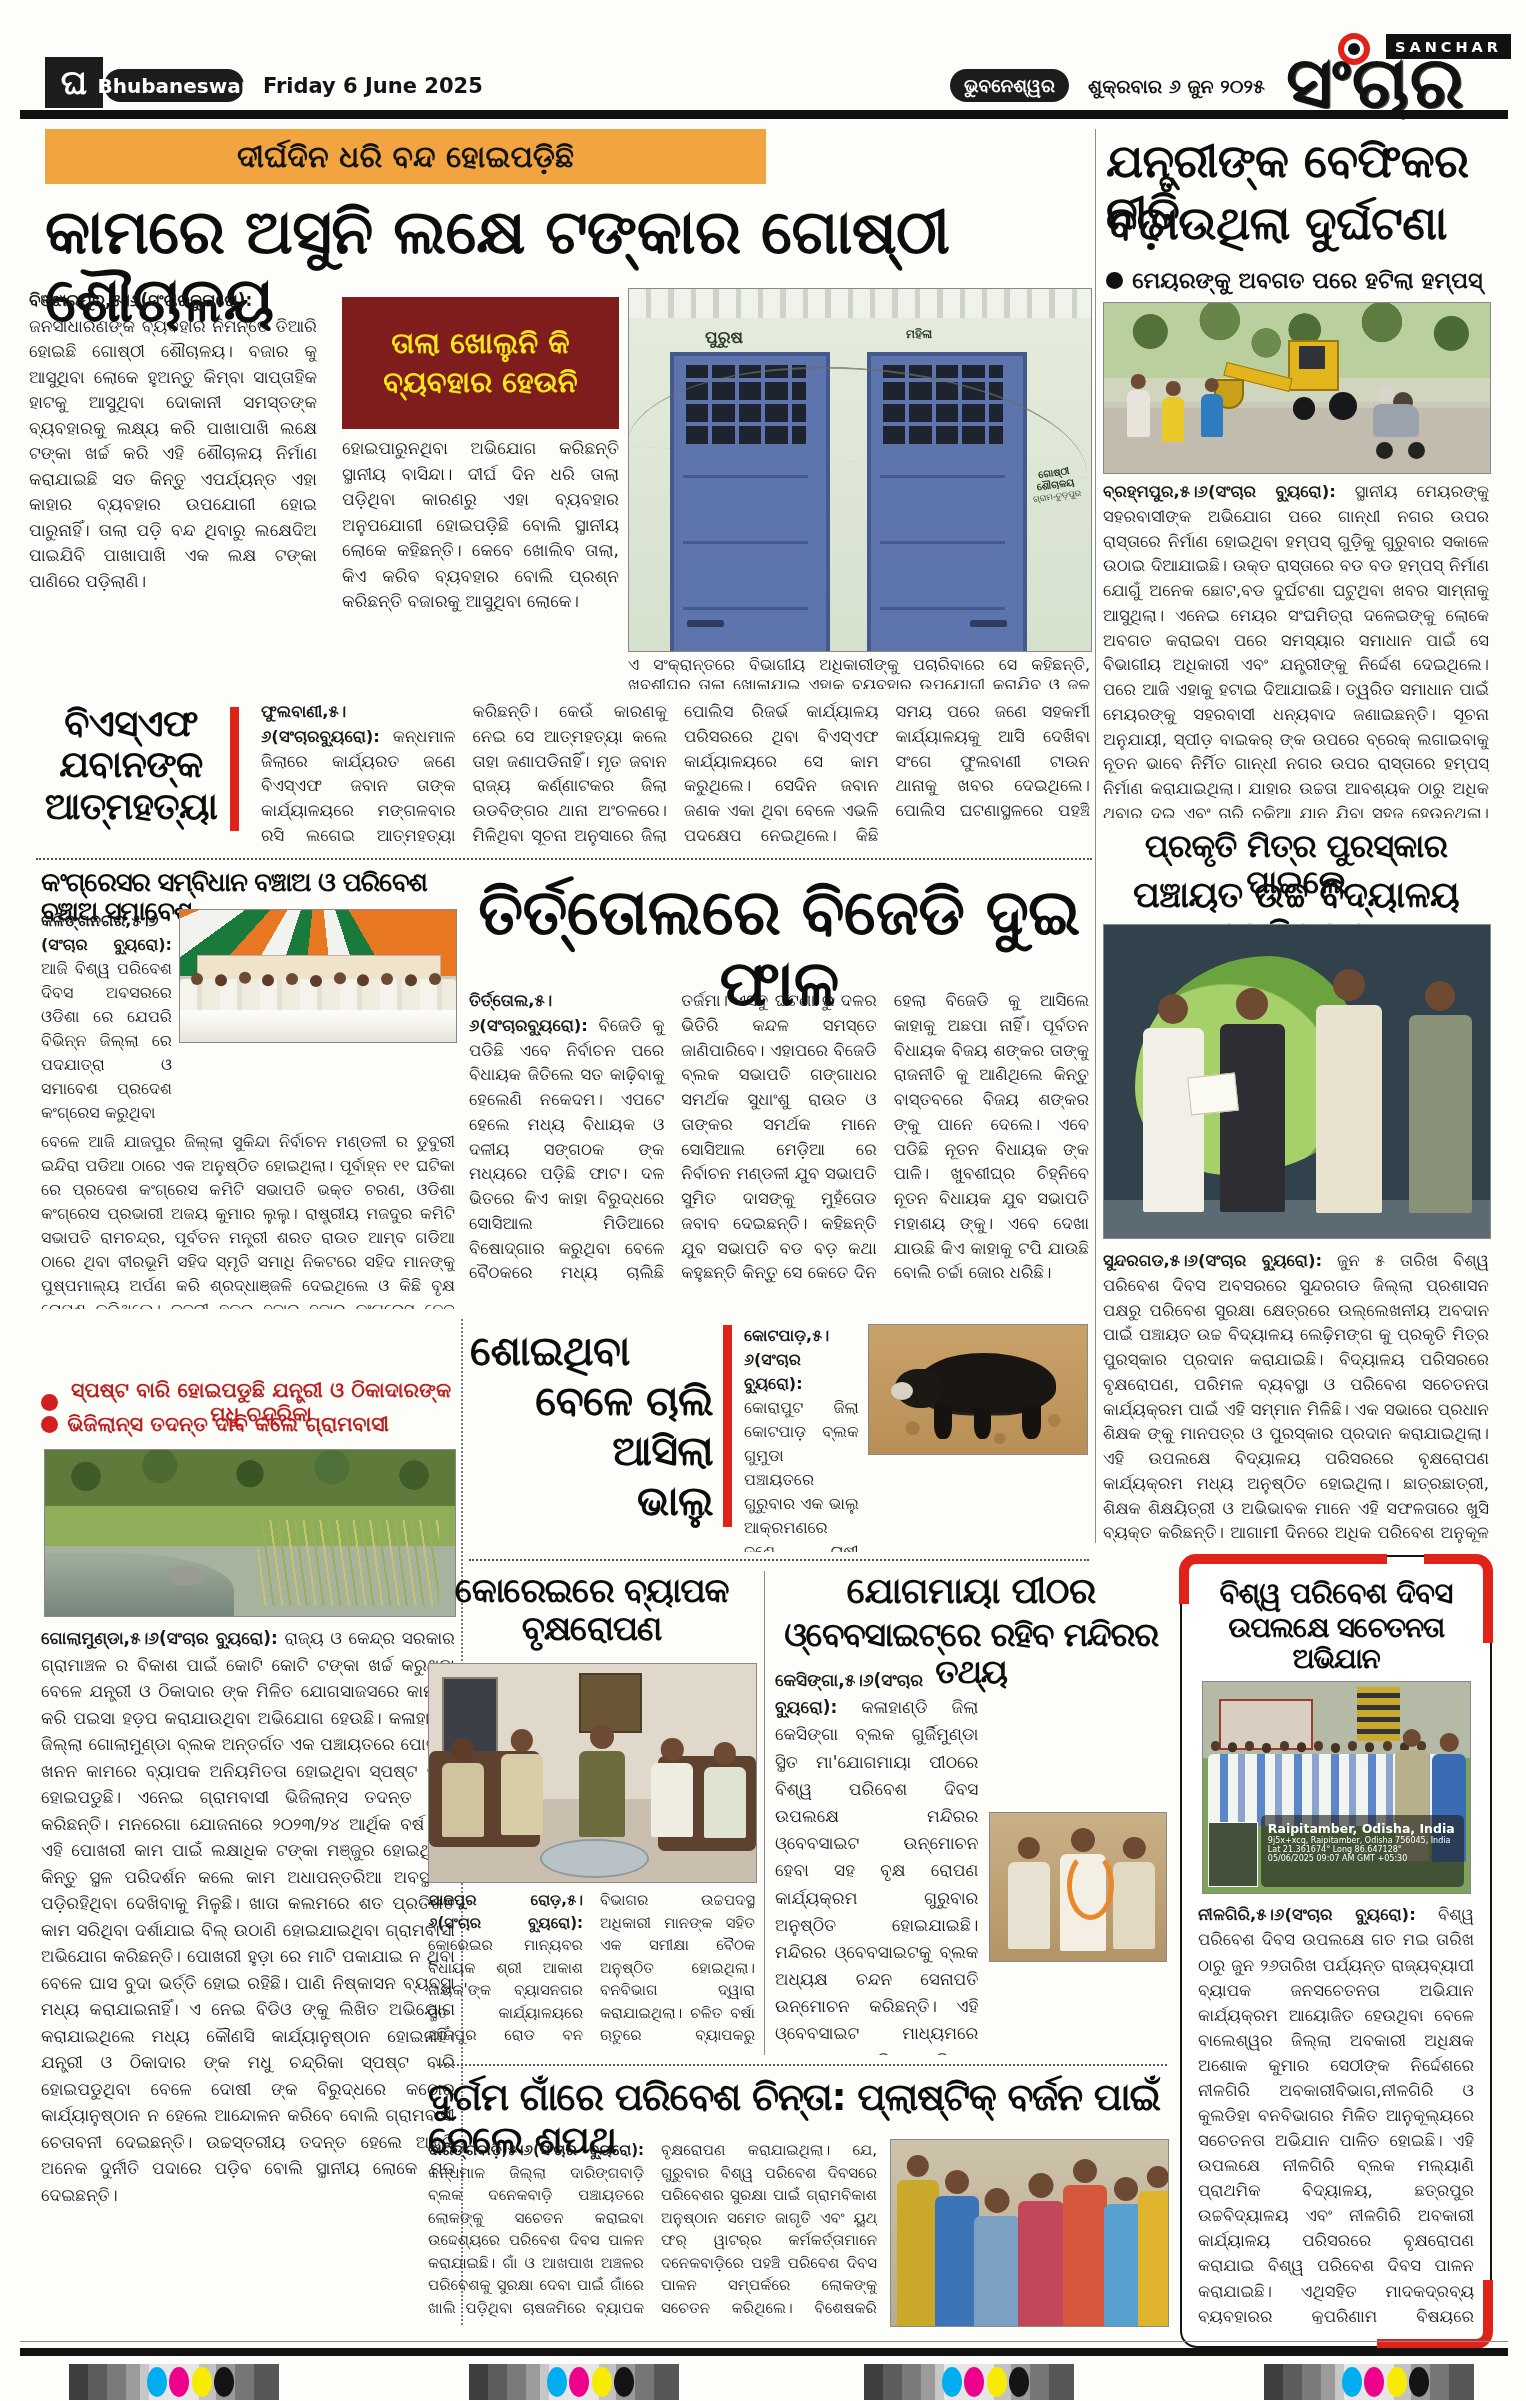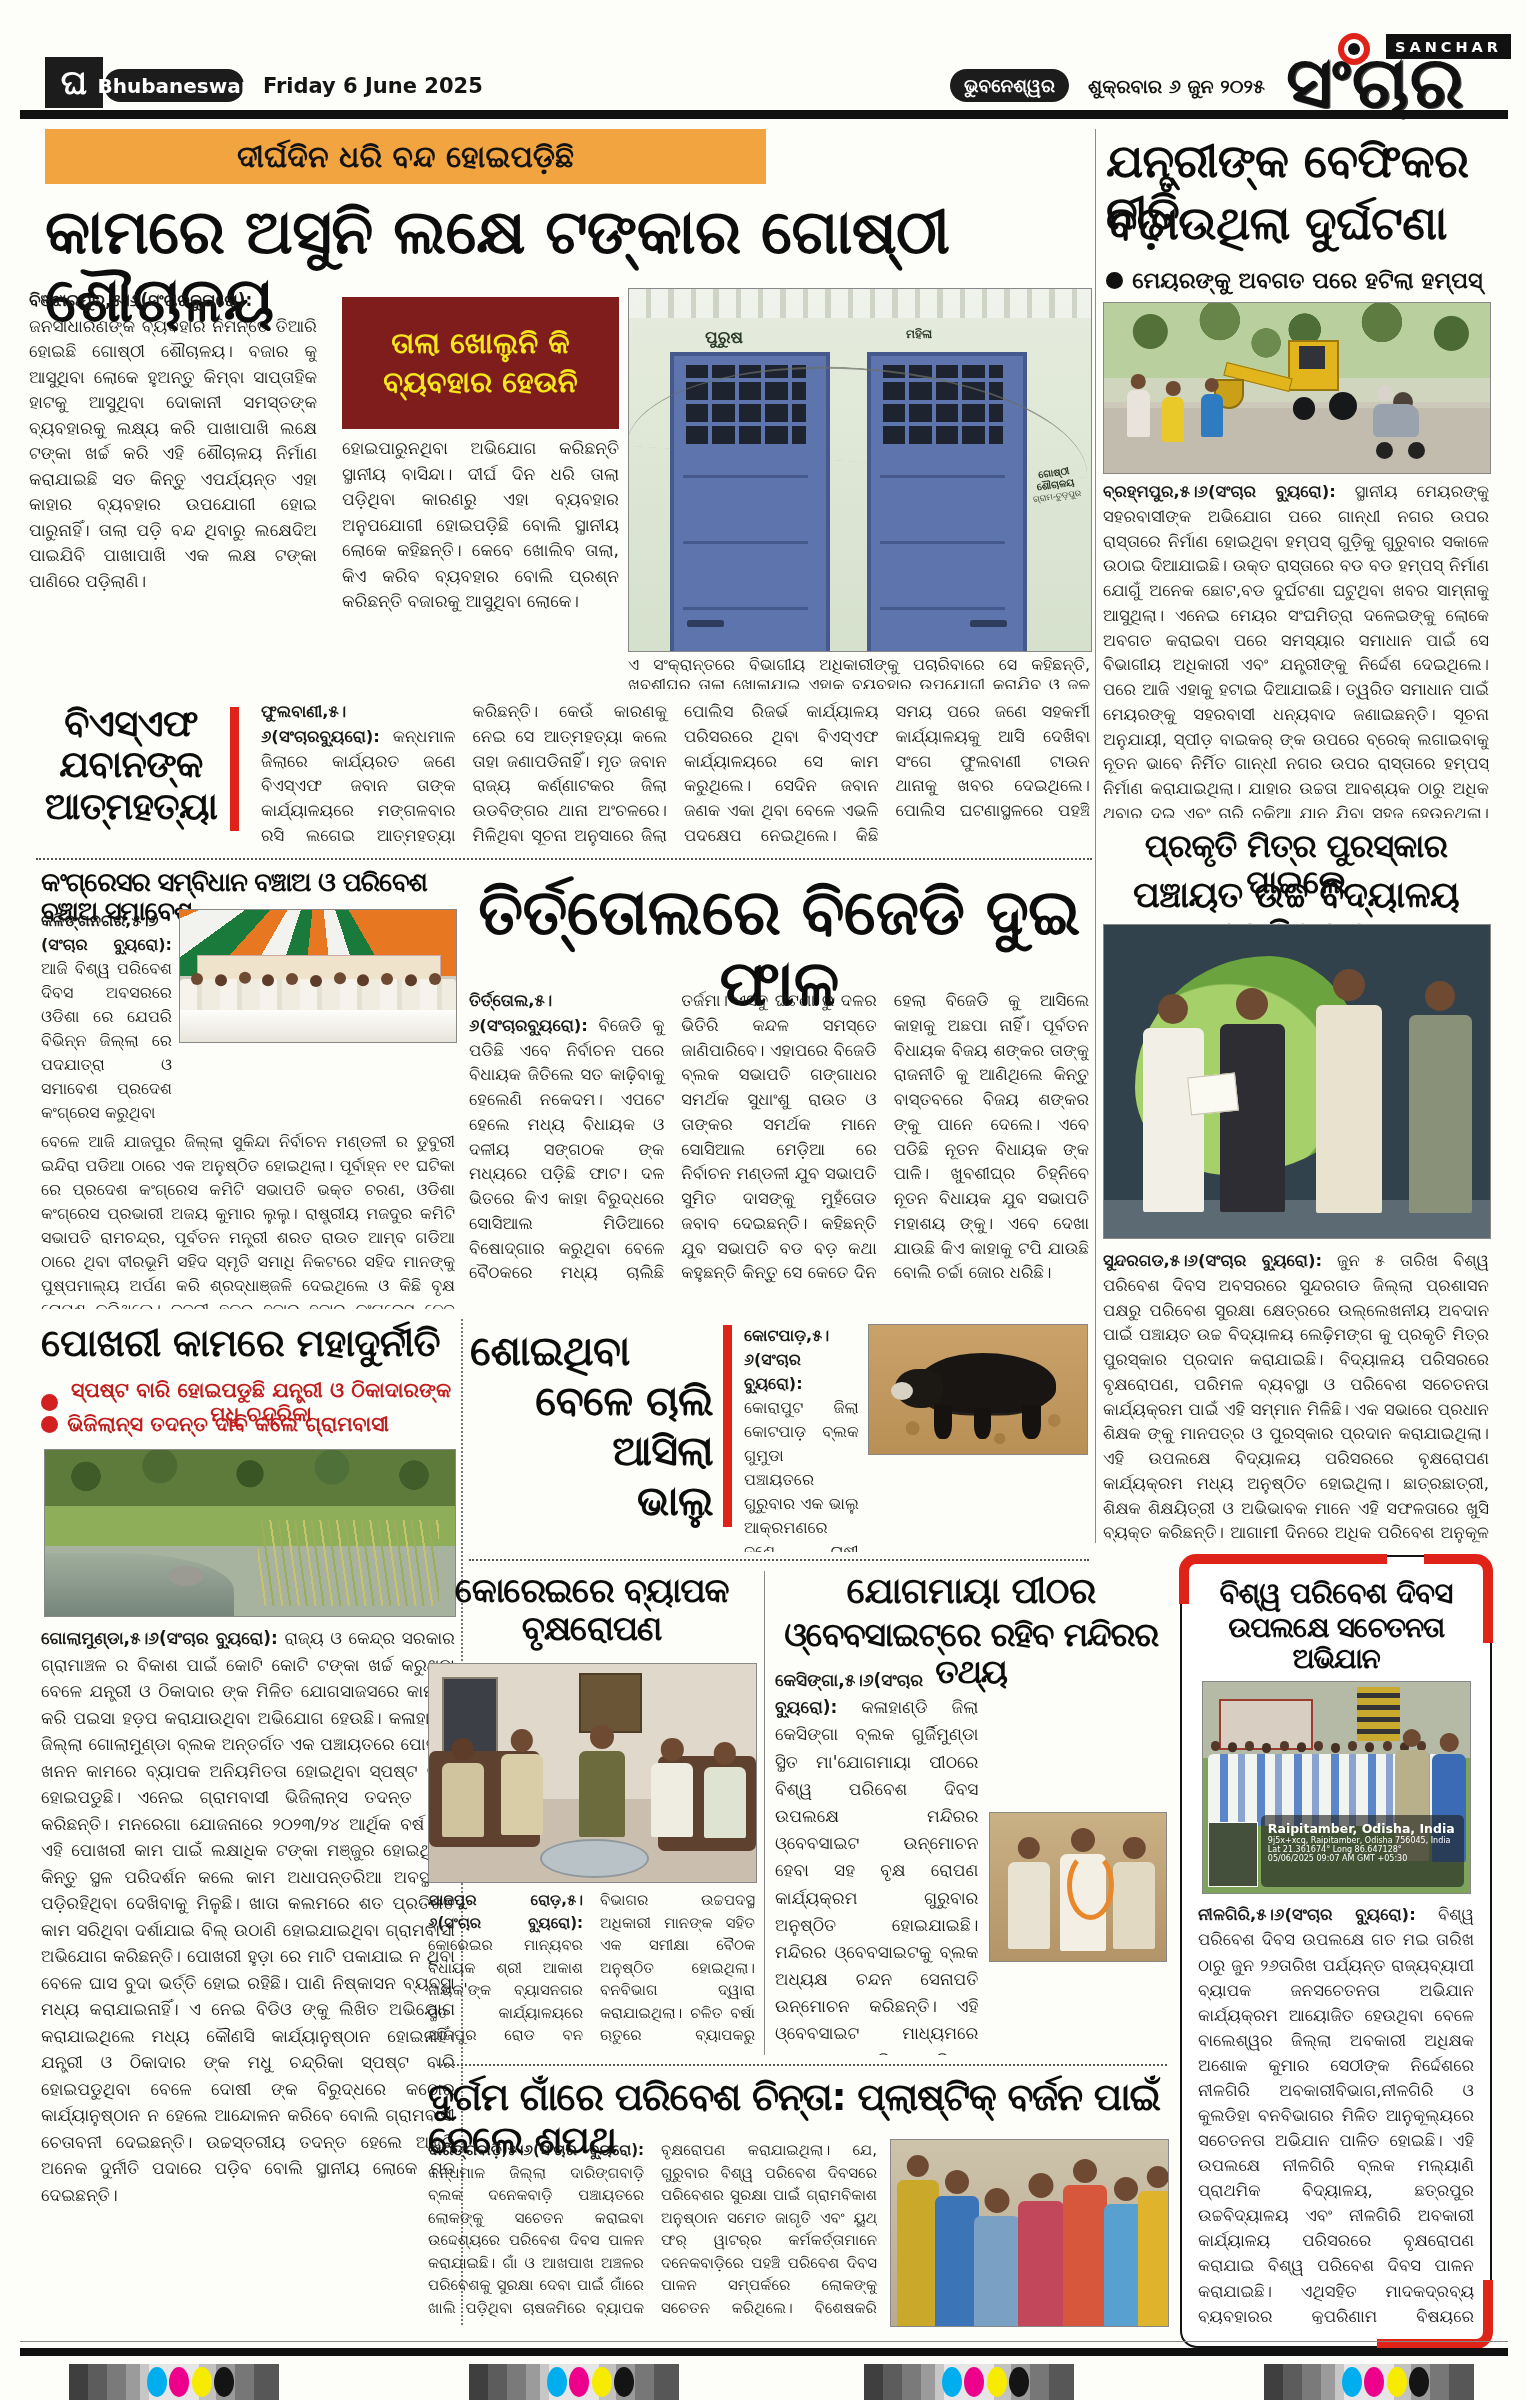--- a/index.html
+++ b/index.html
@@ -208,21 +208,20 @@
   </div>
   <div class="abs" style="left:41px;top:1130px;width:414px;height:179px;">
     <p class="body-txt" style="margin:0;height:179px;font-size:16px;">ବେଳେ ଆଜି ଯାଜପୁର ଜିଲ୍ଲା ସୁକିନ୍ଦା ନିର୍ବାଚନ ମଣ୍ଡଳୀ ର ଡୁବୁରୀ ଇନ୍ଦିରା ପଡିଆ ଠାରେ ଏକ ଅନୁଷ୍ଠିତ ହୋଇଥିଲା। ପୂର୍ବାହ୍ନ ୧୧ ଘଟିକା ରେ ପ୍ରଦେଶ କଂଗ୍ରେସ କମିଟି ସଭାପତି ଭକ୍ତ ଚରଣ, ଓଡିଶା କଂଗ୍ରେସ ପ୍ରଭାରୀ ଅଜୟ କୁମାର ଲୁଲୁ। ରାଷ୍ଟ୍ରୀୟ ମଜଦୁର କମିଟି ସଭାପତି ରାମଚନ୍ଦ୍ର, ପୂର୍ବତନ ମନ୍ତ୍ରୀ ଶରତ ରାଉତ ଆମ୍ବ ଗଡିଆ ଠାରେ ଥିବା ବୀରଭୂମି ସହିଦ ସ୍ମୃତି ସମାଧି ନିକଟରେ ସହିଦ ମାନଙ୍କୁ ପୁଷ୍ପମାଲ୍ୟ ଅର୍ପଣ କରି ଶ୍ରଦ୍ଧାଞ୍ଜଳି ଦେଇଥିଲେ ଓ କିଛି ବୃକ୍ଷ ରୋପଣ କରିଥିଲେ। ଡୁବୁରୀ ଛକରୁ ହଜାର ହଜାର କଂଗ୍ରେସ ନେତୃ ମଣ୍ଡଳୀ କର୍ମୀ ମାନଙ୍କ ସହ ପଦଯାତ୍ରା ରେ ସଭାସ୍ଥଳ ପଡିଆ ଠାରେ ପହଞ୍ଚିଥିଲେ। ଜିଲ୍ଲା କଂଗ୍ରେସ ର ସଭାପତି ମନୋଜ କୁମାର ରାଉତ ଙ୍କ ସଭାପତିତ୍ୱରେ ହୋଇଥିବା ସଭା ରେ ସୁକିନ୍ଦା ବିଧାୟକ ପ୍ରାର୍ଥୀ ବିଭୁ ଭୂଷଣ ରାଉତଙ୍କ ବକ୍ତବ୍ୟ ରୁ ସଭା ଆରମ୍ଭ ହୋଇଥିଲା।</p>
   </div>
 
   <div class="abs hl" style="left:469px;top:878px;width:620px;font-size:63px;text-align:center;">ତିର୍ତ୍ତୋଲରେ ବିଜେଡି ଦୁଇ ଫାଳ</div>
   <div class="abs" style="left:469px;top:989px;width:620px;height:321px;">
     <p class="body-txt c3" style="margin:0;height:321px;font-size:16.5px;"><b class="dl">ତିର୍ତ୍ତୋଲ,୫।୬(ସଂଚାରବ୍ୟୁରୋ):</b> <span>ବିଜେଡି କୁ ପଡିଛି ଏବେ ନିର୍ବାଚନ ପରେ ବିଧାୟକ ଜିତିଲେ ସତ କାଢ଼ିବାକୁ ହେଲେଣି ନକେଦମ। ଏପଟେ ହେଲେ ମଧ୍ୟ ବିଧାୟକ ଓ ଦଳୀୟ ସଙ୍ଗଠକ ଙ୍କ ମଧ୍ୟରେ ପଡ଼ିଛି ଫାଟ। ଦଳ ଭିତରେ କିଏ କାହା ବିରୁଦ୍ଧରେ ସୋସିଆଲ ମିଡିଆରେ ବିଷୋଦ୍‌ଗାର କରୁଥିବା ବେଳେ ବୈଠକରେ ମଧ୍ୟ ଚାଲିଛି ତର୍ଜମା। ଏସବୁ ଘଟଣା ରୁ ଦଳର ଭିତିରି କନ୍ଦଳ ସମସ୍ତେ ଜାଣିପାରିବେ। ଏହାପରେ ବିଜେଡି ବ୍ଲକ ସଭାପତି ଗଙ୍ଗାଧର ସମର୍ଥକ ସୁଧାଂଶୁ ରାଉତ ଓ ତାଙ୍କର ସମର୍ଥକ ମାନେ ସୋସିଆଲ ମେଡ଼ିଆ ରେ ନିର୍ବାଚନ ମଣ୍ଡଳୀ ଯୁବ ସଭାପତି ସୁମିତ ଦାସଙ୍କୁ ମୁହଁତୋଡ ଜବାବ ଦେଇଛନ୍ତି। କହିଛନ୍ତି ଯୁବ ସଭାପତି ବଡ ବଡ଼ କଥା କହୁଛନ୍ତି କିନ୍ତୁ ସେ କେତେ ଦିନ ହେଲା ବିଜେଡି କୁ ଆସିଲେ କାହାକୁ ଅଛପା ନାହିଁ। ପୂର୍ବତନ ବିଧାୟକ ବିଜୟ ଶଙ୍କର ତାଙ୍କୁ ରାଜନୀତି କୁ ଆଣିଥିଲେ କିନ୍ତୁ ବାସ୍ତବରେ ବିଜୟ ଶଙ୍କର ଙ୍କୁ ପାନେ ଦେଲେ। ଏବେ ପଡିଛି ନୂତନ ବିଧାୟକ ଙ୍କ ପାଳି। ଖୁବଶୀଘ୍ର ଚିହ୍ନିବେ ନୂତନ ବିଧାୟକ ଯୁବ ସଭାପତି ମହାଶୟ ଙ୍କୁ। ଏବେ ଦେଖା ଯାଉଛି କିଏ କାହାକୁ ଟପି ଯାଉଛି ବୋଲି ଚର୍ଚ୍ଚା ଜୋର ଧରିଛି।</span></p>
   </div>
 
-  <div class="abs hl" style="left:41px;top:1322px;width:414px;font-size:38px;">ପୋଖରୀ କାମରେ ମହାଦୁର୍ନୀତି</div>
   <div class="abs bull" style="left:41px;top:1378px;width:414px;font-size:20.5px;color:#c21d1d;">
     <span class="dot" style="background:#d21f1f;"></span>
     <span>ସ୍ପଷ୍ଟ ବାରି ହୋଇପଡୁଛି ଯନ୍ତ୍ରୀ ଓ ଠିକାଦାରଙ୍କ ମଧୁ ଚନ୍ଦ୍ରିକା</span>
   </div>
   <div class="abs bull" style="left:41px;top:1412px;width:414px;font-size:20.5px;color:#c21d1d;">
     <span class="dot" style="background:#d21f1f;"></span>
     <span>ଭିଜିଲାନ୍ସ ତଦନ୍ତ ଦାବି କଲେ ଗ୍ରାମବାସୀ</span>
   </div>
   <div class="photo" style="left:44px;top:1449px;width:410px;height:166px;background:linear-gradient(#5e7b3c 0 34%,#8fae5a 34% 58%,#a8b39f 58% 100%);">
     <div class="abs" style="left:0;top:0;width:100%;height:40%;background:radial-gradient(circle at 10% 40%,#3f5c28 0 14.5px,transparent 15px),radial-gradient(circle at 28% 24%,#4c6a31 0 17px,transparent 18px),radial-gradient(circle at 50% 36%,#3a5524 0 13.2px,transparent 14px),radial-gradient(circle at 70% 26%,#50703a 0 17px,transparent 18px),radial-gradient(circle at 90% 38%,#415e2a 0 14.5px,transparent 15px);"></div>

